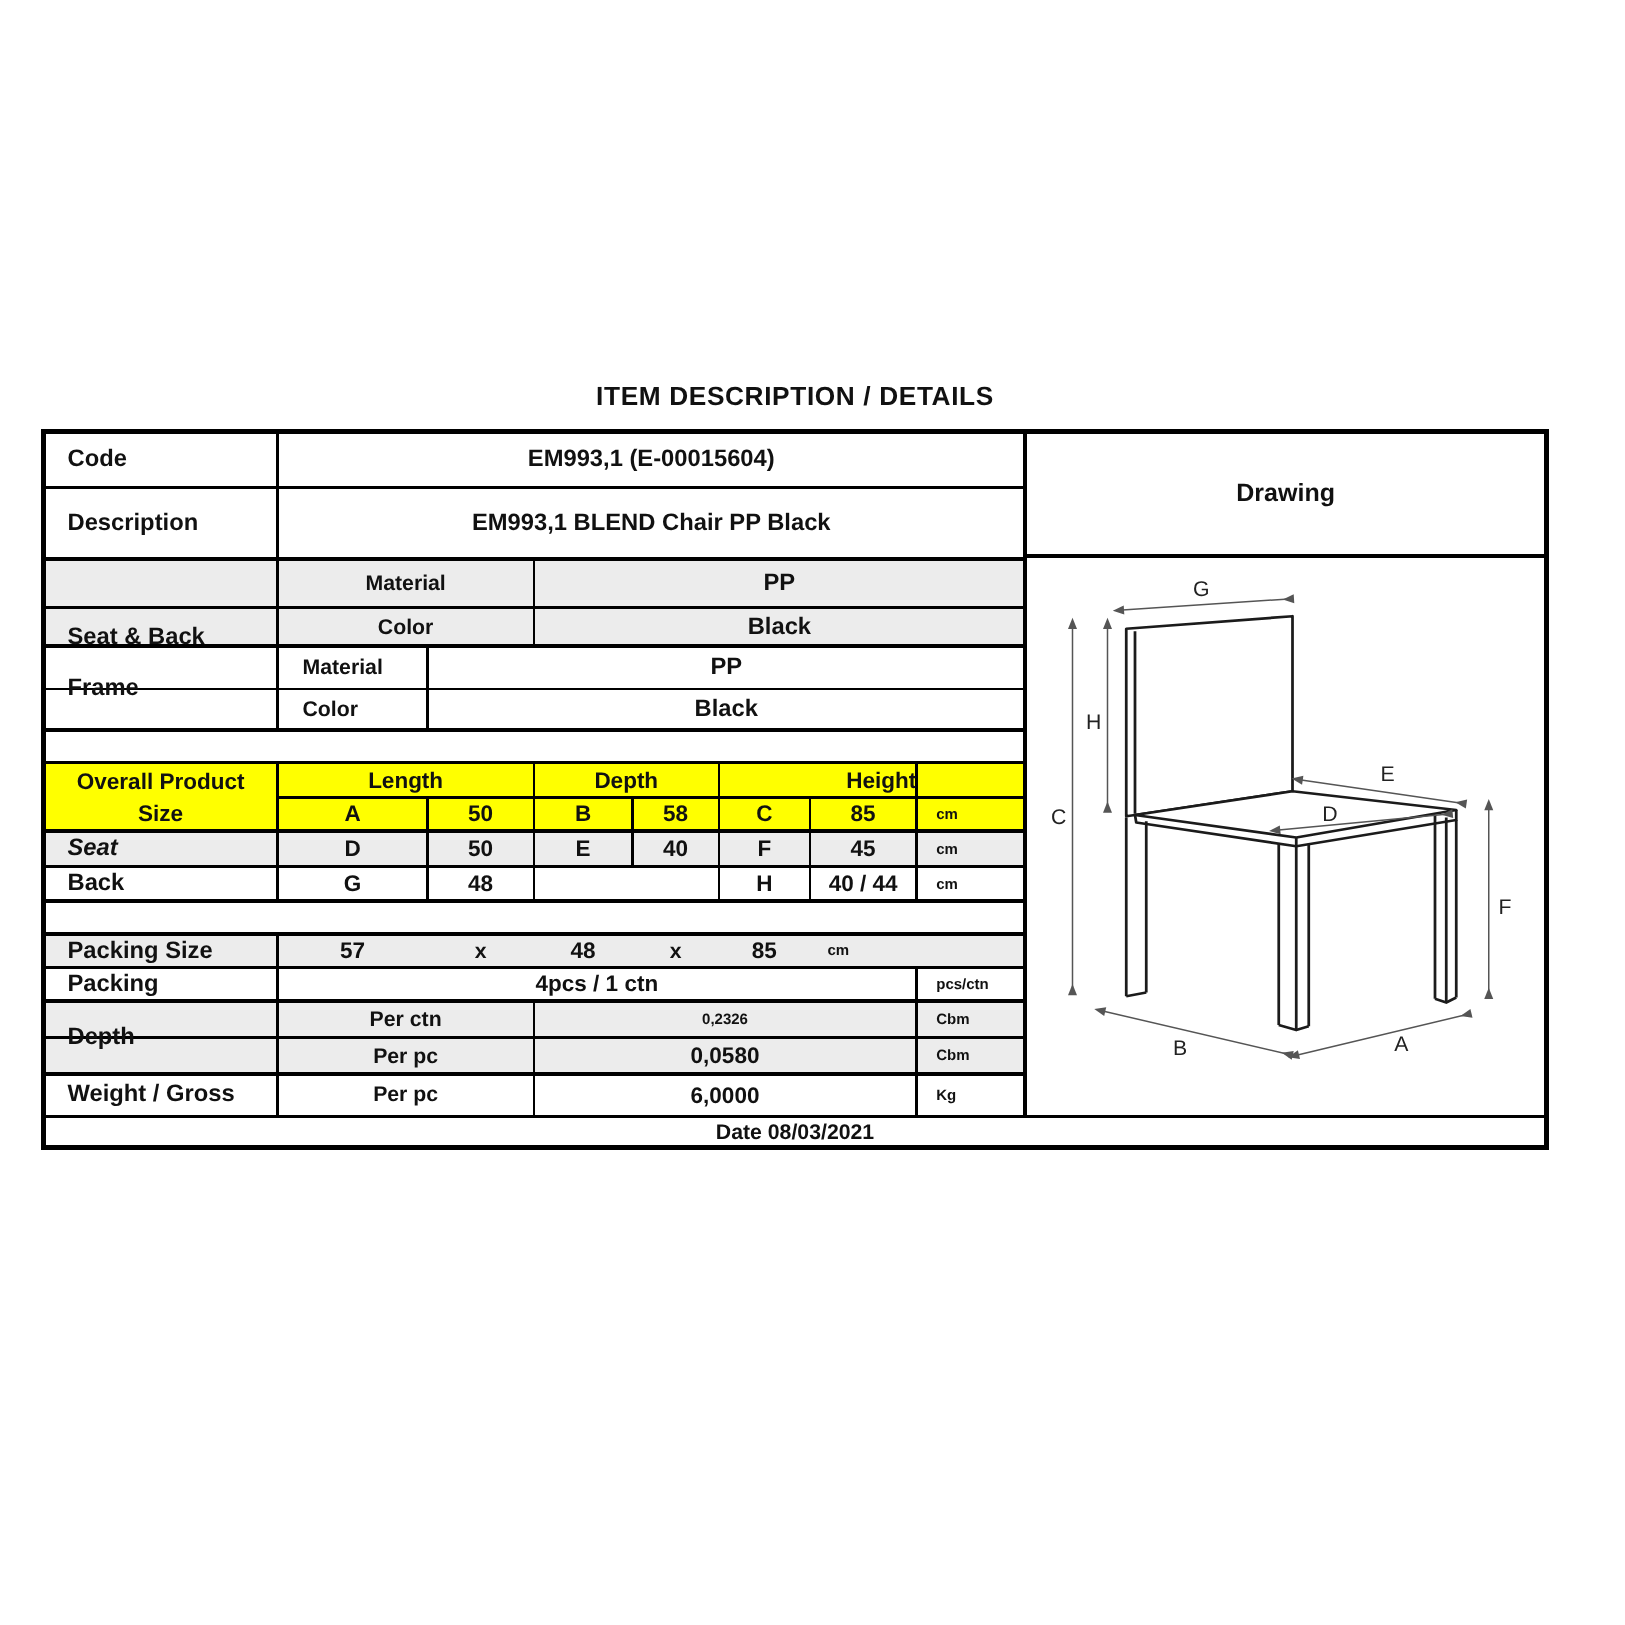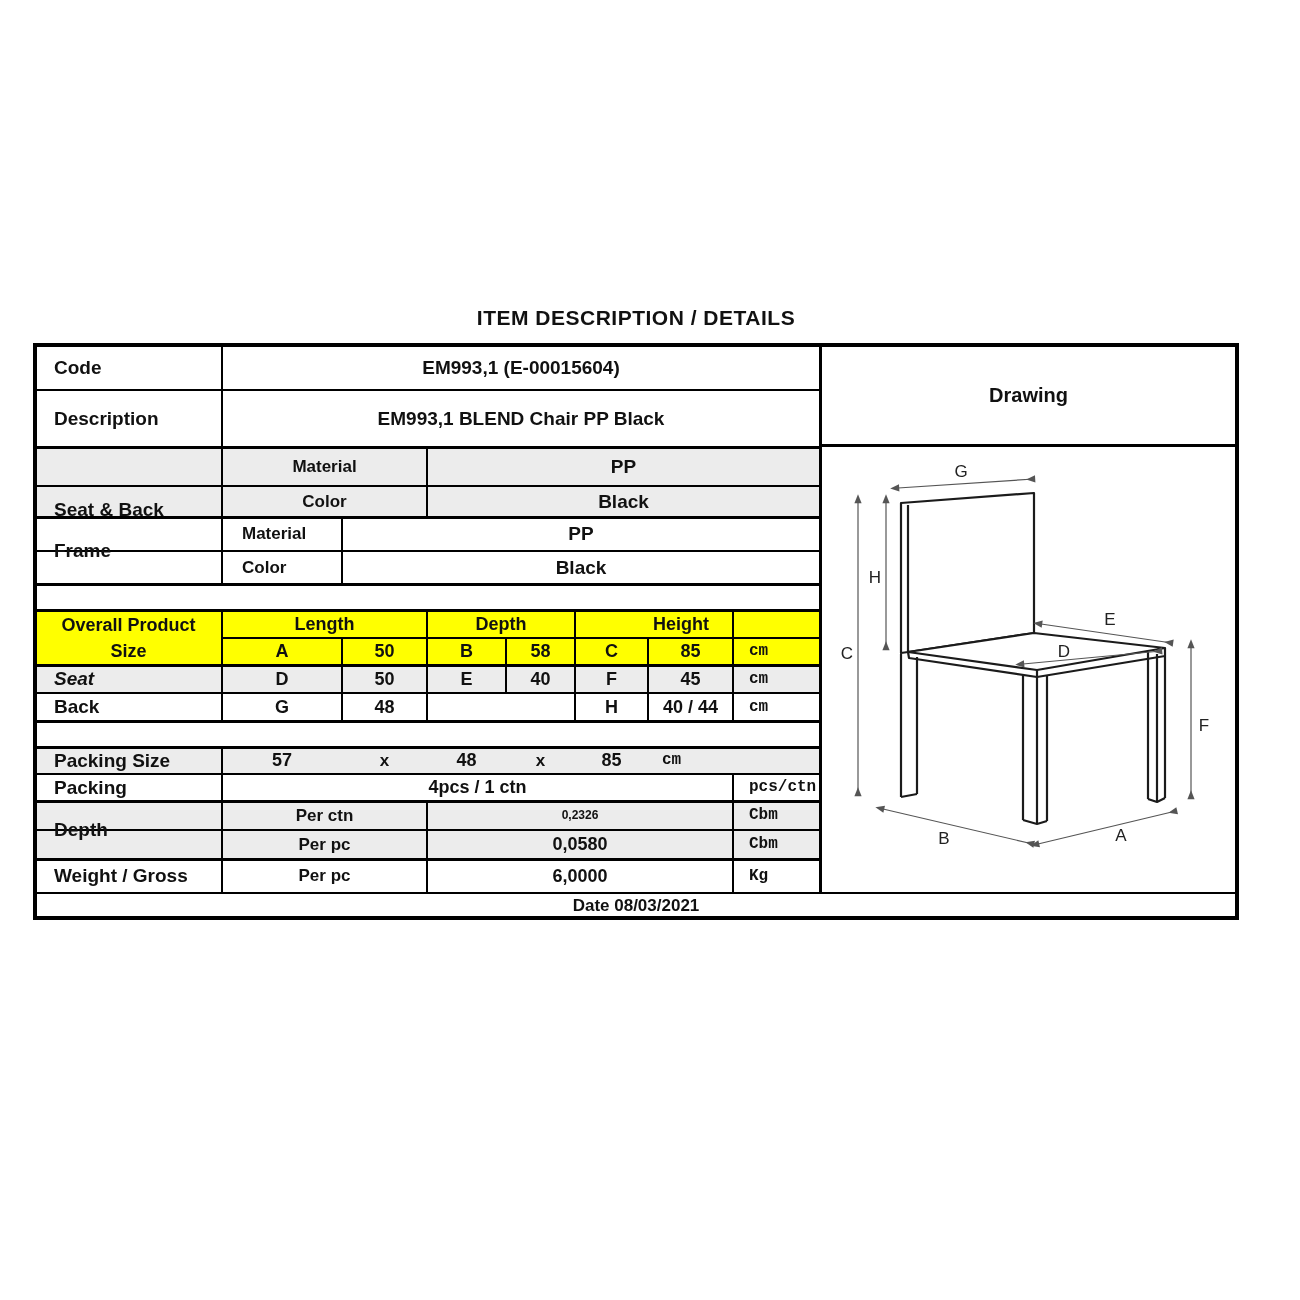--- a/index.html
+++ b/index.html
@@ -9,21 +9,21 @@
     overflow:hidden;
   }
   #grid-svg, #chair-svg { position:absolute; }
   .cell {
     position:absolute; box-sizing:border-box; white-space:nowrap;
     font-weight:bold; font-size:19px; overflow:hidden;
   }
   .c { text-align:center; }
   .l { text-align:left; padding-left:16px; }
   .sm { font-size:17px; }
-  .xs { font-size:16px;font-family:Liberation Mono, monospace; }
+  .xs { font-size:12px; }
   .title { font-size:21px; letter-spacing:0.5px; }
   .corner-cell div { line-height:26px; }
 </style>
 </head>
 <body>
 
 <svg id="grid-svg" width="1300" height="1300" viewBox="0 0 1300 1300" shape-rendering="crispEdges">
 
   <rect x="35" y="447" width="785" height="70" fill="#ececec"></rect>
   <rect x="35" y="610" width="785" height="55" fill="#ffff00"></rect>
@@ -87,21 +87,21 @@
 <div class="cell c" style="left:342px; top:517px; width:478px; height:34px; line-height:34px;">PP</div>
 <div class="cell l sm" style="left:226px; top:551px; width:114px; height:33px; line-height:33px;">Color</div>
 <div class="cell c" style="left:342px; top:551px; width:478px; height:33px; line-height:33px;">Black</div>
 
 <div class="cell c corner-cell" style="left:35px; top:612px; width:187px; height:53px; font-size:18px;">
   <div>Overall Product</div>
   <div>Size</div>
 </div>
 <div class="cell c" style="left:222px; top:610px; width:205px; height:28px; line-height:28px; font-size:18px;border-radius:10px;">Length</div>
 <div class="cell c" style="left:427px; top:610px; width:148px; height:28px; line-height:28px; font-size:18px;">Depth</div>
-<div class="cell c" style="left:602px; top:610px; width:158px; height:28px; line-height:28px; font-size:18px;">Height</div>
+<div class="cell c" style="left:575px; top:610px; width:158px; height:28px; line-height:28px; font-size:18px;text-align:right;">Height</div>
 
 <div class="cell c" style="left:222px; top:638px; width:120px; height:27px; line-height:27px; font-size:18px;">A</div>
 <div class="cell c" style="left:342px; top:638px; width:85px; height:27px; line-height:27px; font-size:18px;">50</div>
 <div class="cell c" style="left:427px; top:638px; width:79px; height:27px; line-height:27px; font-size:18px;">B</div>
 <div class="cell c" style="left:506px; top:638px; width:69px; height:27px; line-height:27px; font-size:18px;">58</div>
 <div class="cell c" style="left:575px; top:638px; width:73px; height:27px; line-height:27px; font-size:18px;">C</div>
 <div class="cell c" style="left:648px; top:638px; width:85px; height:27px; line-height:27px; font-size:18px;">85</div>
 <div class="cell l xs" style="left:733px; top:638px; width:87px; height:27px; line-height:27px;">cm</div>
 
 <div class="cell l" style="left:38px; top:665px; width:182px; height:28px; line-height:28px;font-style:italic;">Seat</div>

